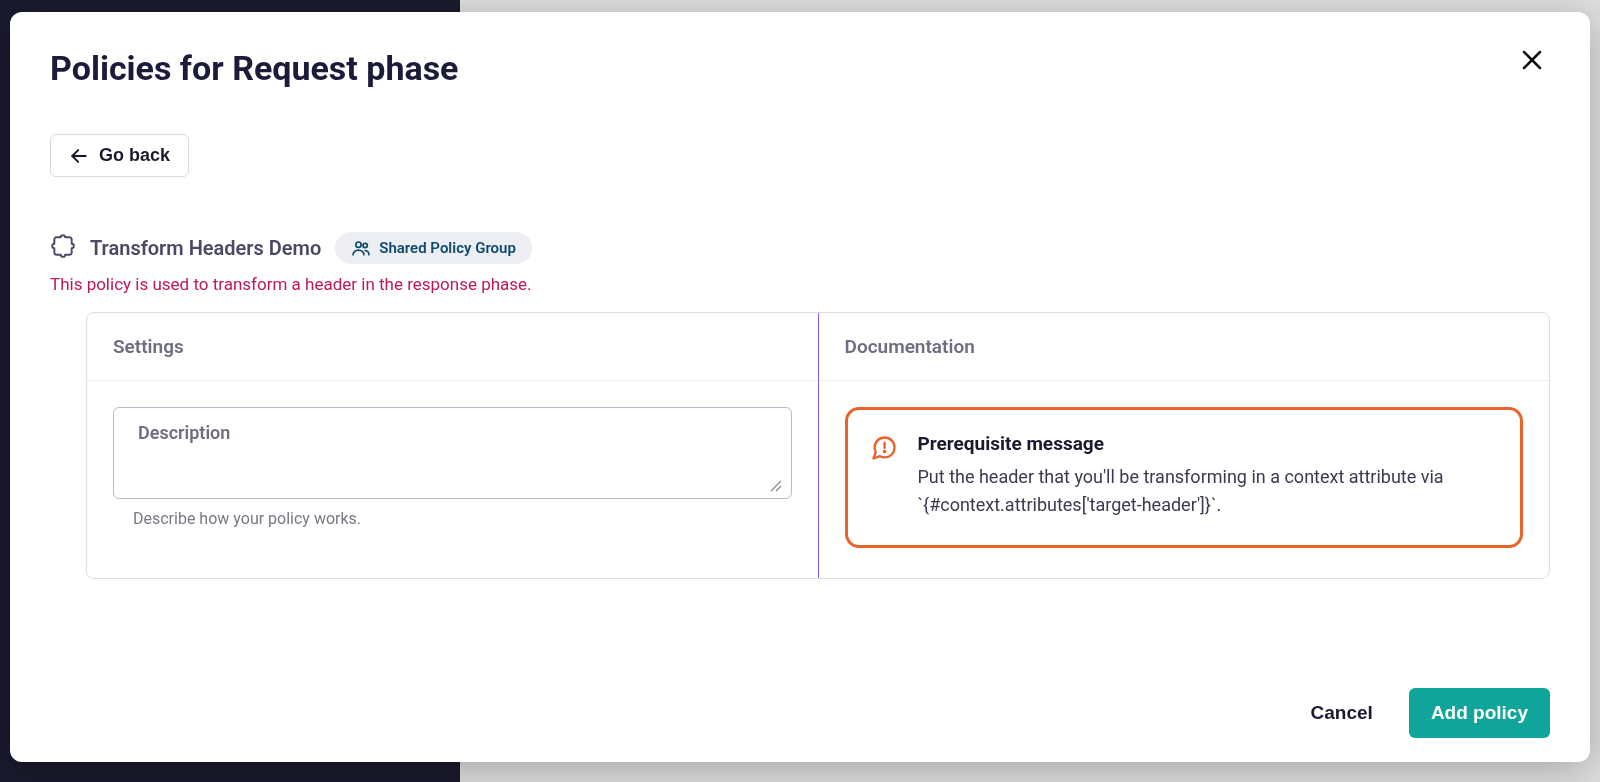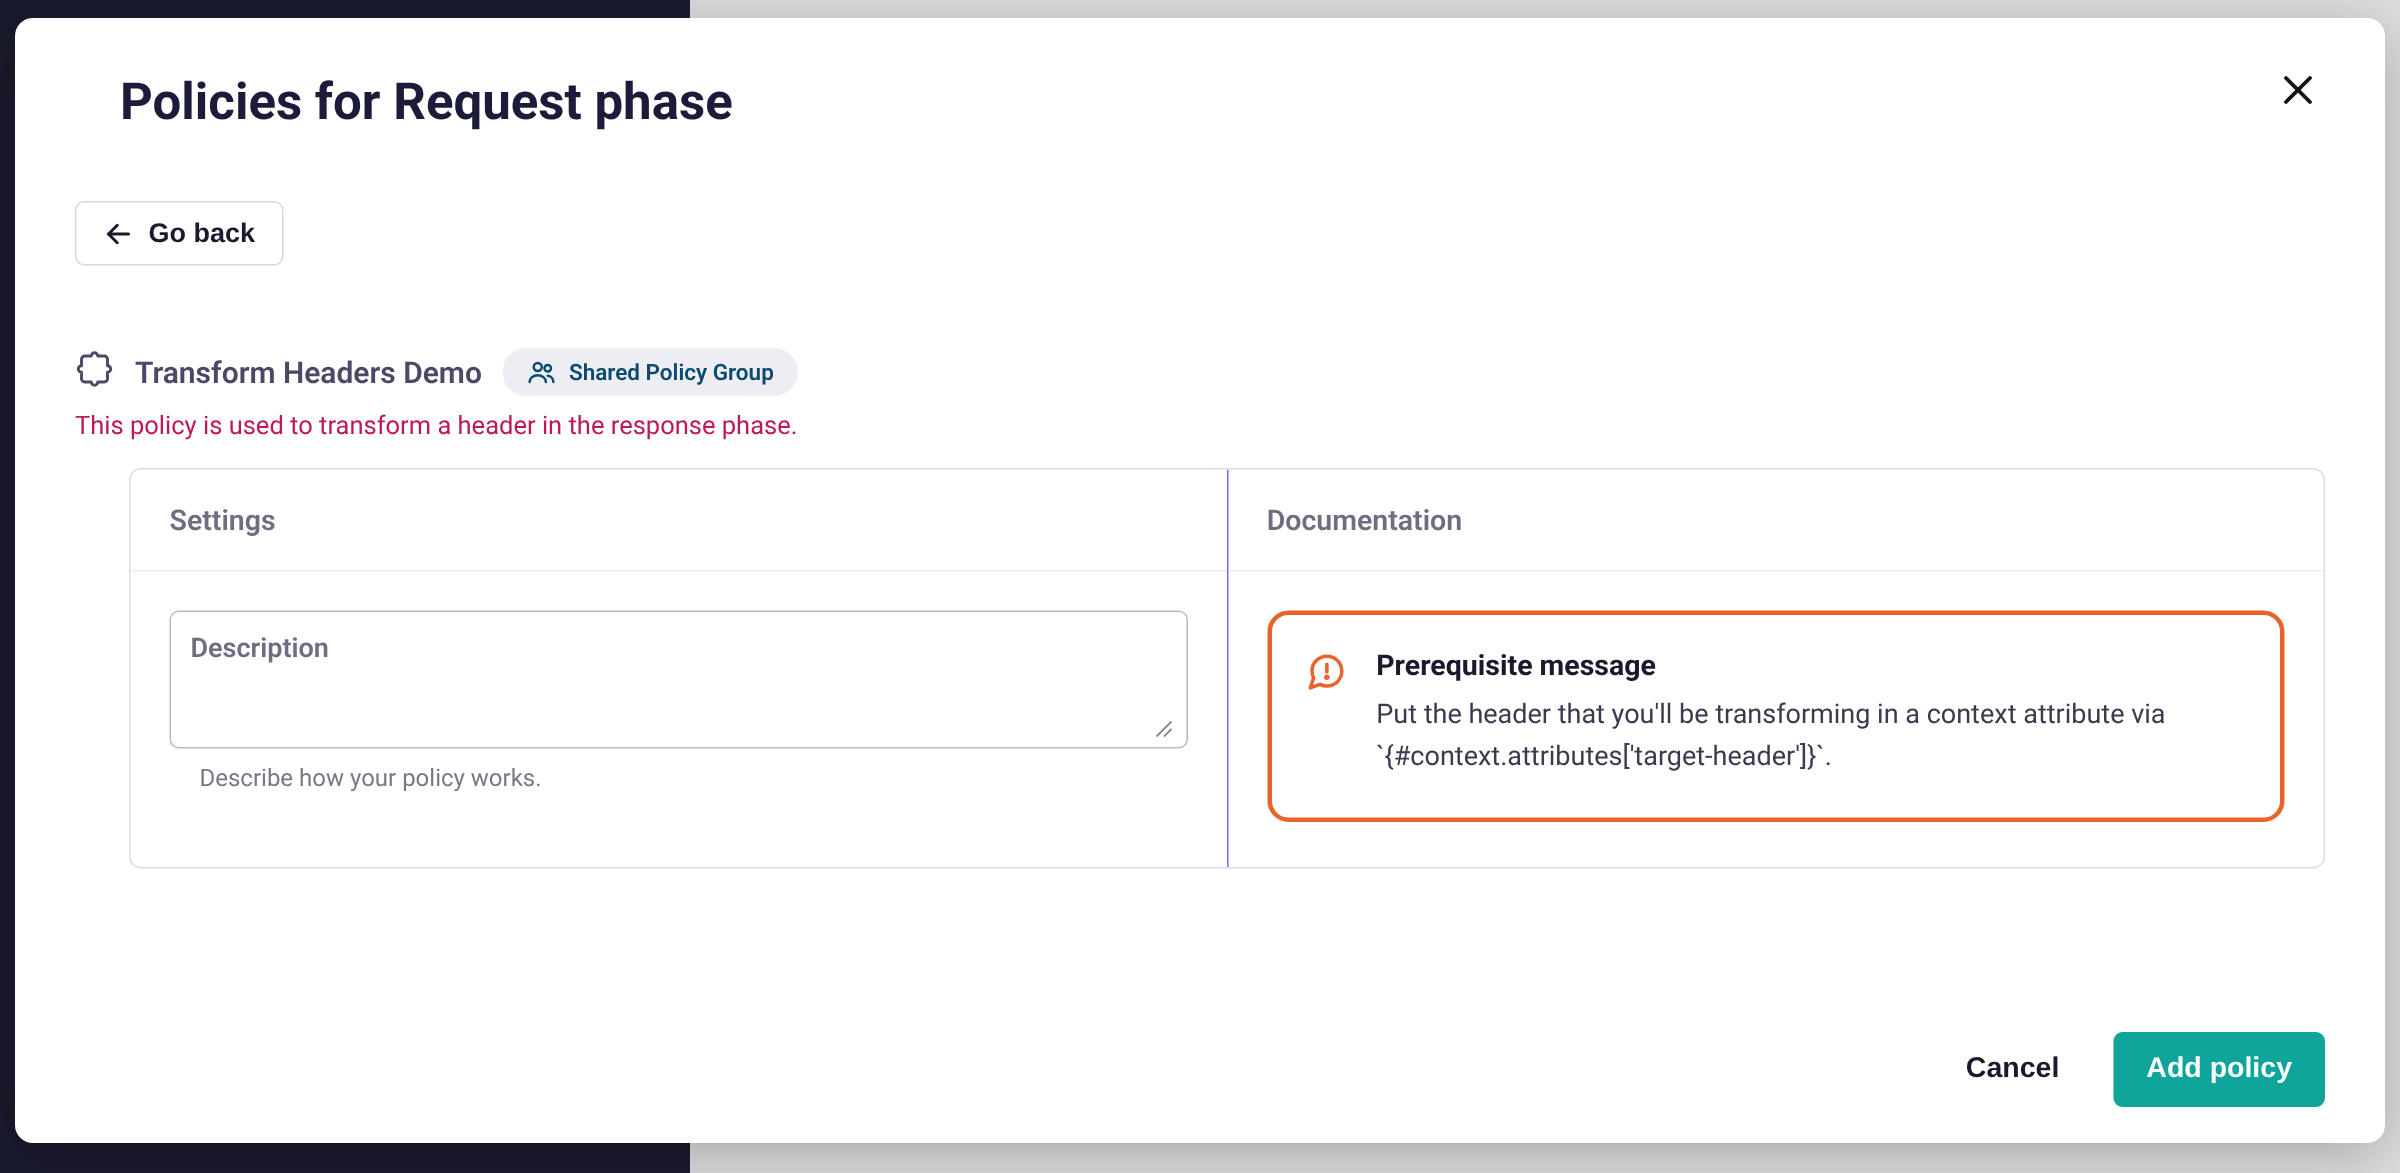--- a/index.html
+++ b/index.html
@@ -31,21 +31,20 @@
     display:flex; align-items:center; justify-content:center;
     cursor: pointer;
     color: #111;
   }
 
   .modal-title {
     font-size: 34px;
     font-weight: 700;
     color: #1d1b3a;
     margin-bottom: 46px;
-    margin-left: 30px;
   }
 
   .go-back-btn {
     display: inline-flex;
     align-items: flex-end;
     gap: 10px;
     border: 1px solid #d8d8e2;
     border-radius: 6px;
     background: #fff;
     padding: 10px 18px;
@@ -95,21 +94,21 @@
     border-bottom: 1px solid #eceef3;
   }
   .panel-body {
     padding: 26px;
   }
 
   .form-field { margin-bottom: 6px; }
   .form-field .field-box {
     border: 1px solid #b9b9c8;
     border-radius: 6px;
-    padding: 14px 13px;
+    padding: 14px 24px;
     position: relative;
     background:#fff;
   }
   .form-field.desc .field-box { min-height: 92px; }
   .form-field.trig .field-box { min-height: 48px; }
   .field-label {
     font-size: 18px; font-weight: 600; color:#6e6e82;
   }
   .field-help {
     font-size: 16px; color:#787886; padding: 10px 8px 18px 20px;

